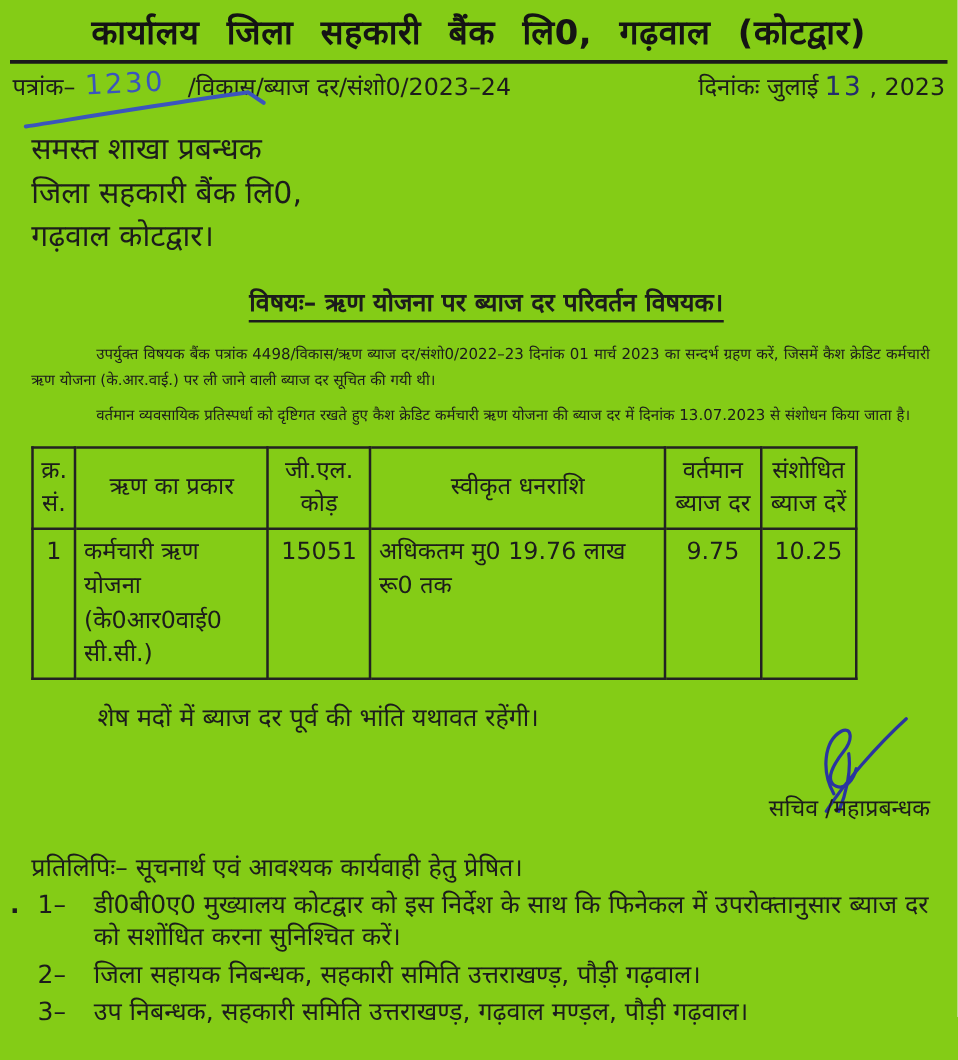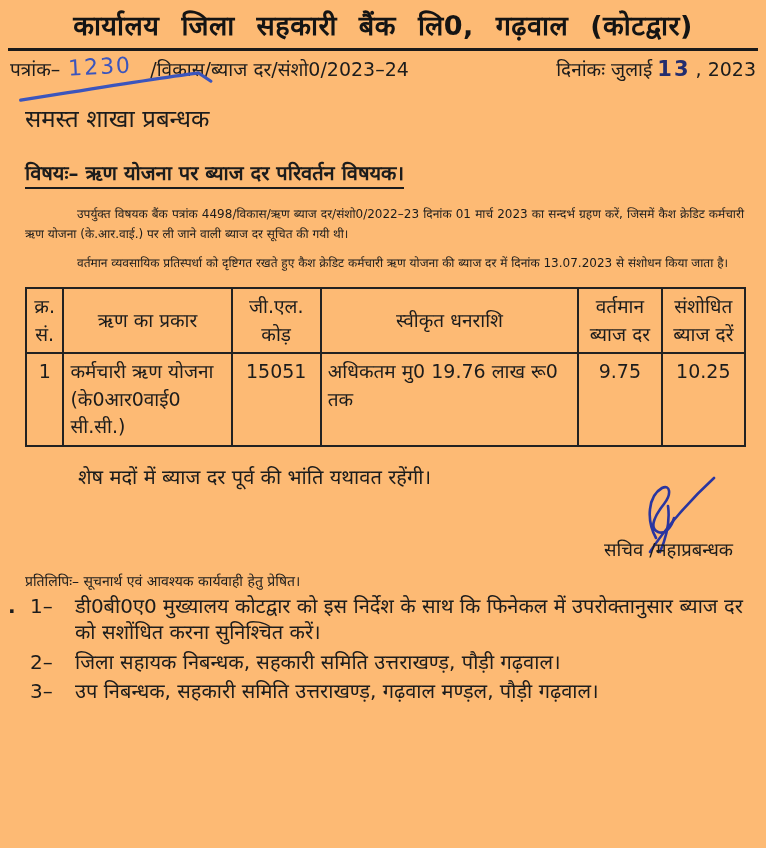--- a/index.html
+++ b/index.html
@@ -1,20 +1,20 @@
 <!DOCTYPE html>
 <html><head>
 <meta charset="utf-8">
 <style>
   html,body { margin:0; padding:0; background:#e8e8e6; }
   .page {
     position:relative;
     width:766px; height:848px;
     margin:0 auto;
-    background:#fdba74;
+    background:#84cc16;
     color:#1c1c1c;
     font-family:"DejaVu Sans", sans-serif;
     overflow:hidden;
     box-sizing:border-box;
   }
   
   .title {
     margin:6px 8px 0 8px;
     font-size:27px;
     font-weight:bold;
@@ -45,64 +45,64 @@
     top:-2px;
   }
   .hw-num .swoosh {
     position:absolute;
     left:-52px; top:20px;
     width:200px; height:26px;
     pointer-events:none;
   }
   .hw-date {
     color:#232d6e;
-    font-weight:bold;
+    font-weight:normal;
     font-size:21px;
     letter-spacing:2px;
     margin:0 5px;
   }
   
   .addr { margin:20px 0 0 25px; font-size:24px; line-height:1.45; }
-  .subject { margin:22px 0 0 25px; font-size:20px; font-weight:bold; }
+  .subject { margin:22px 0 0 12px; font-size:20px; font-weight:bold;text-align:center; }
   .subject .u { border-bottom:2px solid #1c1c1c; padding-bottom:2px; }
   .para {
     margin:18px 22px 0 25px;
     font-size:12px;
     line-height:1.7;
     text-align:justify;
     text-indent:52px;
   }
   .para.second { margin-top:8px; }
   
   table.rates {
     margin:14px 20px 0 25px;
-    width:721px;
+    width:661px;
     border-collapse:collapse;
     table-layout:fixed;
     font-size:19px;
   }
   table.rates th, table.rates td {
     border:2px solid #222;
     padding:4px 6px;
     line-height:1.45;
     vertical-align:top;
     font-weight:normal;
   }
   table.rates th { text-align:center; vertical-align:middle; }
   td.c { text-align:center; }
   td.l { text-align:left; }
   
   .closing { margin:16px 12px 0 78px; font-size:20px; }
-  .sigwrap { display:flex; justify-content:flex-end; padding-right:33px; }
+  .sigwrap { display:flex; justify-content:flex-end; padding-right:22px; }
   .sigwrap.first { margin-top:-14px; }
   .sigblock { position:relative; text-align:center; }
   .sigblock svg.scribble { display:block; margin:0 auto -18px auto; }
   .sig-label { font-size:18.5px; white-space:nowrap; }
   
-  .copy-head { margin:10px 0 0 25px; font-size:14px; }
+  .copy-head { margin:22px 0 0 25px; font-size:20px; }
   .copy-item {
     position:relative;
     display:flex;
     margin:3px 10px 0 30px;
     font-size:20px;
     line-height:1.33;
   }
   .ci-num { flex:0 0 45px; }
   .ci-text { flex:1; }
   .stray {
@@ -125,20 +125,22 @@
             <path d="M3 22 C 60 16, 132 8, 182 4 l 12 9" fill="none" stroke="#3b55bd" stroke-width="3.2" stroke-linecap="round"></path>
           </svg></span><span>/विकास/ब्याज दर/संशो0/2023–24</span>
     </div>
     <div class="ref-right">
       <span>दिनांकः जुलाई</span><span class="hw-date">13</span><span>, 2023</span>
     </div>
   </div>
 
   <div class="addr">
     <div>समस्त शाखा प्रबन्धक</div>
+    <div>जिला सहकारी बैंक लि0,</div>
+    <div>गढ़वाल कोटद्वार।</div>
   </div>
 
   <div class="subject">
     <span class="u">विषयः– ऋण योजना पर ब्याज दर परिवर्तन विषयक।</span>
   </div>
 
   <div class="para">उपर्युक्त विषयक बैंक पत्रांक 4498/विकास/ऋण ब्याज दर/संशो0/2022–23 दिनांक 01 मार्च 2023 का सन्दर्भ ग्रहण करें, जिसमें कैश क्रेडिट कर्मचारी ऋण योजना (के.आर.वाई.) पर ली जाने वाली ब्याज दर सूचित की गयी थी।</div>
   <div class="para second">वर्तमान व्यवसायिक प्रतिस्पर्धा को दृष्टिगत रखते हुए कैश क्रेडिट कर्मचारी ऋण योजना की ब्याज दर में दिनांक 13.07.2023 से संशोधन किया जाता है।</div>
 
   <table class="rates">

